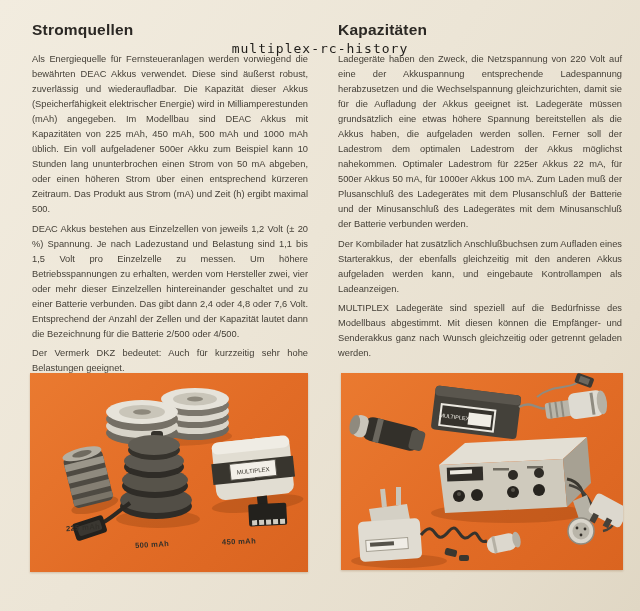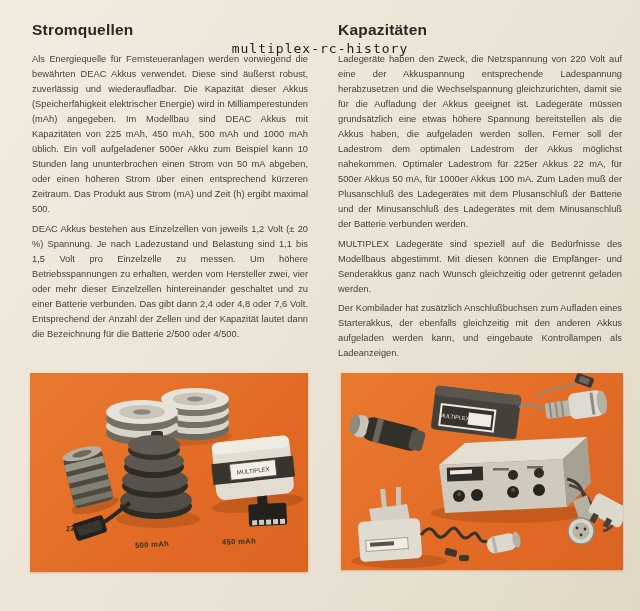--- a/index.html
+++ b/index.html
@@ -47,27 +47,28 @@
 </style>
 </head>
 <body>
 
 <div class="scan-header">multiplex-rc-history</div>
 
 <div class="col col-left">
   <h1>Stromquellen</h1>
   <p>Als Energiequelle für Fernsteueranlagen werden vorwiegend die bewährten DEAC Akkus verwendet. Diese sind äußerst robust, zuverlässig und wiederaufladbar. Die Kapazität dieser Akkus (Speicherfähigkeit elektrischer Energie) wird in Milliamperestunden (mAh) angegeben. Im Modellbau sind DEAC Akkus mit Kapazitäten von 225 mAh, 450 mAh, 500 mAh und 1000 mAh üblich. Ein voll aufgeladener 500er Akku zum Beispiel kann 10 Stunden lang ununterbrochen einen Strom von 50 mA abgeben, oder einen höheren Strom über einen entsprechend kürzeren Zeitraum. Das Produkt aus Strom (mA) und Zeit (h) ergibt maximal 500.</p>
   <p>DEAC Akkus bestehen aus Einzelzellen von jeweils 1,2 Volt (± 20 %) Spannung. Je nach Ladezustand und Belastung sind 1,1 bis 1,5 Volt pro Einzelzelle zu messen. Um höhere Betriebsspannungen zu erhalten, werden vom Hersteller zwei, vier oder mehr dieser Einzelzellen hintereinander geschaltet und zu einer Batterie verbunden. Das gibt dann 2,4 oder 4,8 oder 7,6 Volt. Entsprechend der Anzahl der Zellen und der Kapazität lautet dann die Bezeichnung für die Batterie 2/500 oder 4/500.</p>
+  <p>Der Vermerk DKZ bedeutet: Auch für kurzzeitig sehr hohe Belastungen geeignet.</p>
 </div>
 
 <div class="col col-right">
   <h1>Kapazitäten</h1>
   <p>Ladegeräte haben den Zweck, die Netzspannung von 220 Volt auf eine der Akkuspannung entsprechende Ladespannung herabzusetzen und die Wechselspannung gleichzurichten, damit sie für die Aufladung der Akkus geeignet ist. Ladegeräte müssen grundsätzlich eine etwas höhere Spannung bereitstellen als die Akkus haben, die aufgeladen werden sollen. Ferner soll der Ladestrom dem optimalen Ladestrom der Akkus möglichst nahekommen. Optimaler Ladestrom für 225er Akkus 22 mA, für 500er Akkus 50 mA, für 1000er Akkus 100 mA. Zum Laden muß der Plusanschluß des Ladegerätes mit dem Plusanschluß der Batterie und der Minusanschluß des Ladegerätes mit dem Minusanschluß der Batterie verbunden werden.</p>
+  <p>Der Kombilader hat zusätzlich Anschlußbuchsen zum Aufladen eines Starterakkus, der ebenfalls gleichzeitig mit den anderen Akkus aufgeladen werden kann, und eingebaute Kontrollampen als Ladeanzeigen.</p>
   <p>MULTIPLEX Ladegeräte sind speziell auf die Bedürfnisse des Modellbaus abgestimmt. Mit diesen können die Empfänger- und Senderakkus ganz nach Wunsch gleichzeitig oder getrennt geladen werden.</p>
-  <p>Der Kombilader hat zusätzlich Anschlußbuchsen zum Aufladen eines Starterakkus, der ebenfalls gleichzeitig mit den anderen Akkus aufgeladen werden kann, und eingebaute Kontrollampen als Ladeanzeigen.</p>
 </div>
 
 <div class="panel panel-left">
   <svg width="278" height="199" viewBox="0 0 278 199">
 
     <ellipse cx="140" cy="63" rx="62" ry="10" fill="rgba(95,40,5,0.18)"></ellipse>
 
     <g>
       <ellipse cx="165" cy="56" rx="34" ry="11" fill="#6e695f"></ellipse>
       <ellipse cx="165" cy="50" rx="34" ry="11" fill="#d8d4c9"></ellipse>

